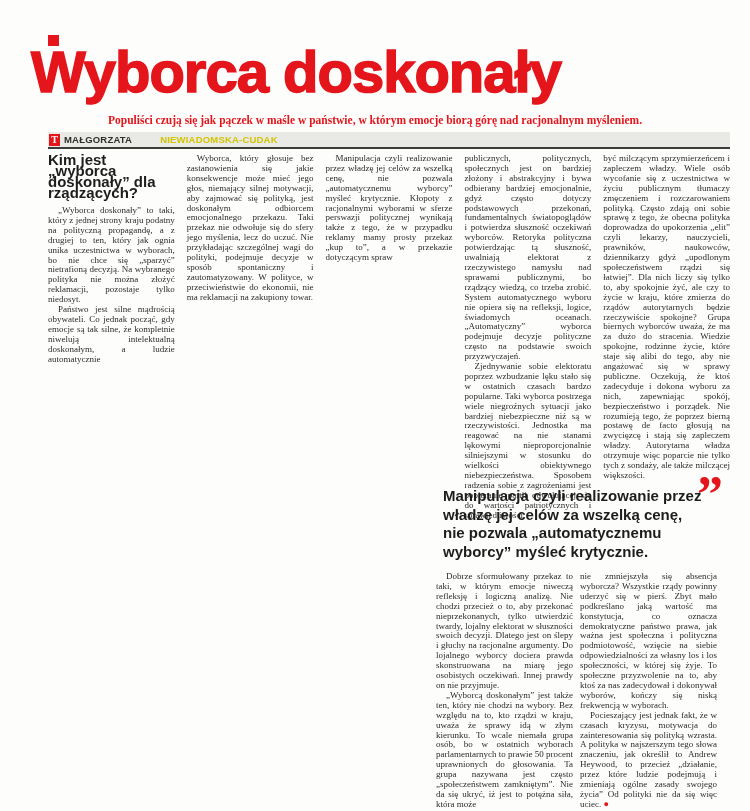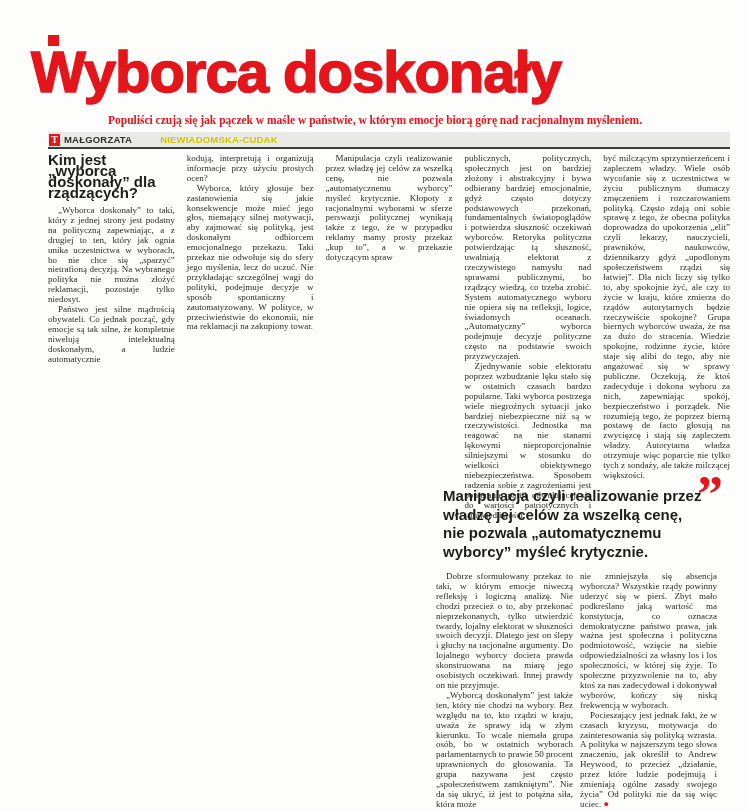--- a/index.html
+++ b/index.html
@@ -109,25 +109,24 @@
 
 <div class="byline-bar">
   <span class="t-logo">T</span>
   <span class="byline-first">MAŁGORZATA</span>
   <span class="byline-last">NIEWIADOMSKA-CUDAK</span>
 </div>
 
 <div class="top-columns">
   <div class="col">
     <h2 class="intro-heading">Kim jest „wyborca doskonały” dla rządzących?</h2>
-    <p class="body indent">„Wyborca doskonały” to taki, który z jednej strony jest podatny na polityczną zapewniając, a z drugiej to ten, który jak ognia unika uczestnictwa w wyborach, bo nie chce się „sparzyć” nietrafioną decyzją. Na wybranego polityka nie można złożyć reklamacji, pozostaje tylko niedosyt.</p>
+    <p class="body indent">„Wyborca doskonały” to taki, który z jednej strony kraju podatny na polityczną propagandę, a z drugiej to ten, który jak ognia unika uczestnictwa w wyborach, bo nie chce się „sparzyć” nietrafioną decyzją. Na wybranego polityka nie można złożyć reklamacji, pozostaje tylko niedosyt.</p>
     <p class="body indent">Państwo jest silne mądrością obywateli. Co jednak począć, gdy emocje są tak silne, że kompletnie niwelują intelektualną doskonałym, a ludzie automatycznie</p>
   </div>
   <div class="col">
-    <p class="body">kodują, interpretują i organizują informacje przy użyciu prostych ocen?</p>
     <p class="body indent">Wyborca, który głosuje bez zastanowienia się jakie konsekwencje może mieć jego głos, niemający silnej motywacji, aby zajmować się polityką, jest doskonałym odbiorcem emocjonalnego przekazu. Taki przekaz nie odwołuje się do sfery jego myślenia, lecz do uczuć. Nie przykładając szczególnej wagi do polityki, podejmuje decyzje w sposób spontaniczny i zautomatyzowany. W polityce, w przeciwieństwie do ekonomii, nie ma reklamacji na zakupiony towar.</p>
   </div>
   <div class="col">
     <p class="body indent">Manipulacja czyli realizowanie przez władzę jej celów za wszelką cenę, nie pozwala „automatycznemu wyborcy” myśleć krytycznie. Kłopoty z racjonalnymi wyborami w sferze perswazji politycznej wynikają także z tego, że w przypadku reklamy mamy prosty przekaz „kup to”, a w przekazie dotyczącym spraw</p>
   </div>
   <div class="col">
     <p class="body">publicznych, politycznych, społecznych jest on bardziej złożony i abstrakcyjny i bywa odbierany bardziej emocjonalnie, gdyż często dotyczy podstawowych przekonań, fundamentalnych światopoglądów i potwierdza słuszność oczekiwań wyborców. Retoryka polityczna potwierdzając tą słuszność, uwalniają elektorat z rzeczywistego namysłu nad sprawami publicznymi, bo rządzący wiedzą, co trzeba zrobić. System automatycznego wyboru nie opiera się na refleksji, logice, świadomych oceanach. „Automatyczny” wyborca podejmuje decyzje polityczne często na podstawie swoich przyzwyczajeń.</p>
     <p class="body indent">Zjednywanie sobie elektoratu poprzez wzbudzanie lęku stało się w ostatnich czasach bardzo popularne. Taki wyborca postrzega wiele niegroźnych sytuacji jako bardziej niebezpieczne niż są w rzeczywistości. Jednostka ma reagować na nie stanami lękowymi nieproporcjonalnie silniejszymi w stosunku do wielkości obiektywnego niebezpieczeństwa. Sposobem radzenia sobie z zagrożeniami jest popieranie partii odwołującej się do wartości patriotycznych i sprawiedliwości.</p>
   </div>
   <div class="col">

